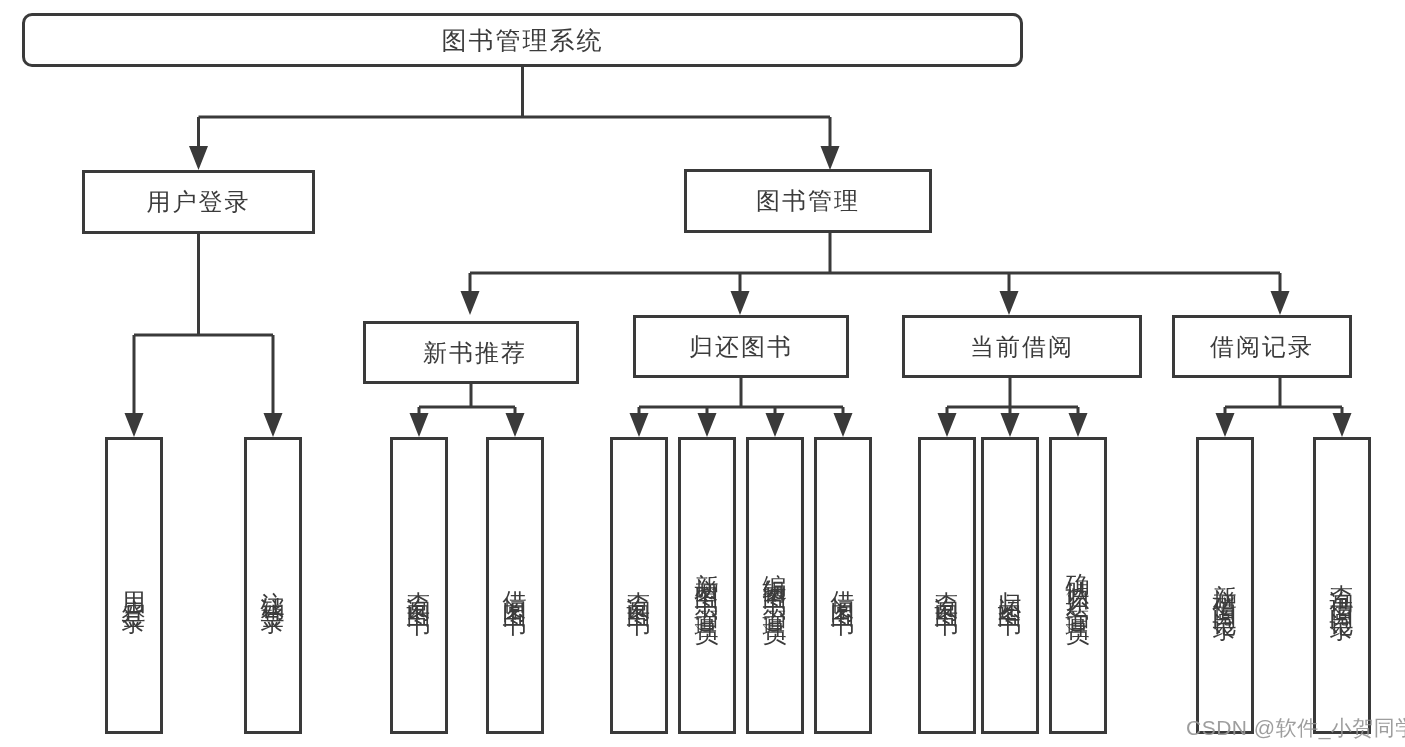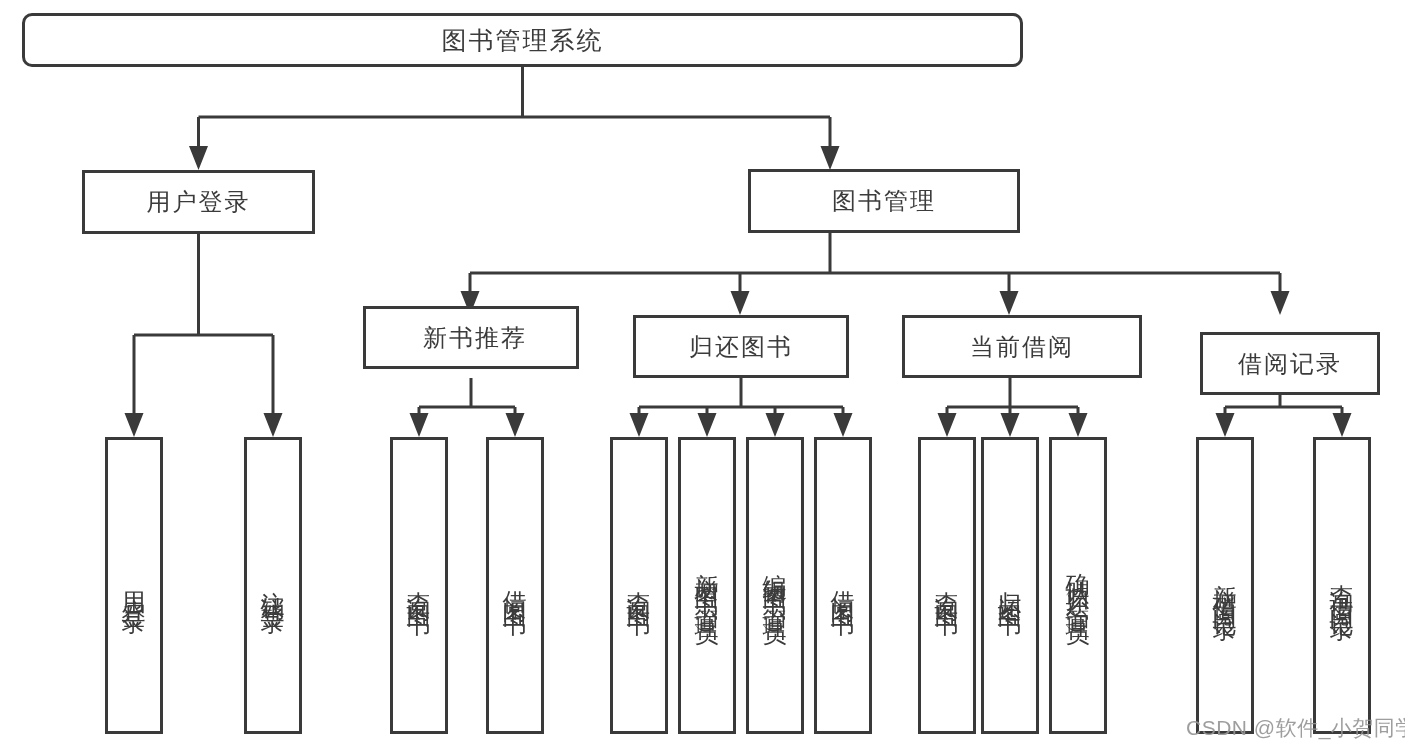--- a/index.html
+++ b/index.html
@@ -88,26 +88,26 @@
     <path class="line" d="M1010 378 V407 M947 407 H1078 M947 407 V417 M1010 407 V417 M1078 407 V417"></path>
     <path class="tri" d="M947 437 l-9.5 -24 h19 z M1010 437 l-9.5 -24 h19 z M1078 437 l-9.5 -24 h19 z"></path>
 
     <path class="line" d="M1280 378 V407 M1225 407 H1342 M1225 407 V417 M1342 407 V417"></path>
     <path class="tri" d="M1225 437 l-9.5 -24 h19 z M1342 437 l-9.5 -24 h19 z"></path>
   </svg>
 
   <div class="node h root-box" style="left:22px; top:13px; width:1001px; height:54px;border-radius:10px;">图书管理系统</div>
 
   <div class="node h" style="left:82px; top:170px; width:233px; height:64px;">用户登录</div>
-  <div class="node h" style="left:748px; top:169px; width:272px; height:64px;">图书管理</div>
+  <div class="node h" style="left:684px; top:169px; width:248px; height:64px;">图书管理</div>
 
-  <div class="node h" style="left:363px; top:306px; width:216px; height:63px;padding-left:8px;">新书推荐</div>
+  <div class="node h" style="left:363px; top:321px; width:216px; height:63px;padding-left:8px;">新书推荐</div>
   <div class="node h" style="left:633px; top:315px; width:216px; height:63px;">归还图书</div>
   <div class="node h" style="left:902px; top:315px; width:240px; height:63px;">当前借阅</div>
-  <div class="node h" style="left:1172px; top:332px; width:180px; height:63px;margin-left:28px;">借阅记录</div>
+  <div class="node h" style="left:1172px; top:315px; width:180px; height:63px;">借阅记录</div>
 
   <div class="node v" style="left:105px; top:437px; width:58px; height:297px;">
     <span class="vtext">用户登录</span>
   </div>
   <div class="node v" style="left:244px; top:437px; width:58px; height:297px;">
     <span class="vtext">注销登录</span>
   </div>
 
   <div class="node v" style="left:390px; top:437px; width:58px; height:297px;">
     <span class="vtext">查询图书</span>

